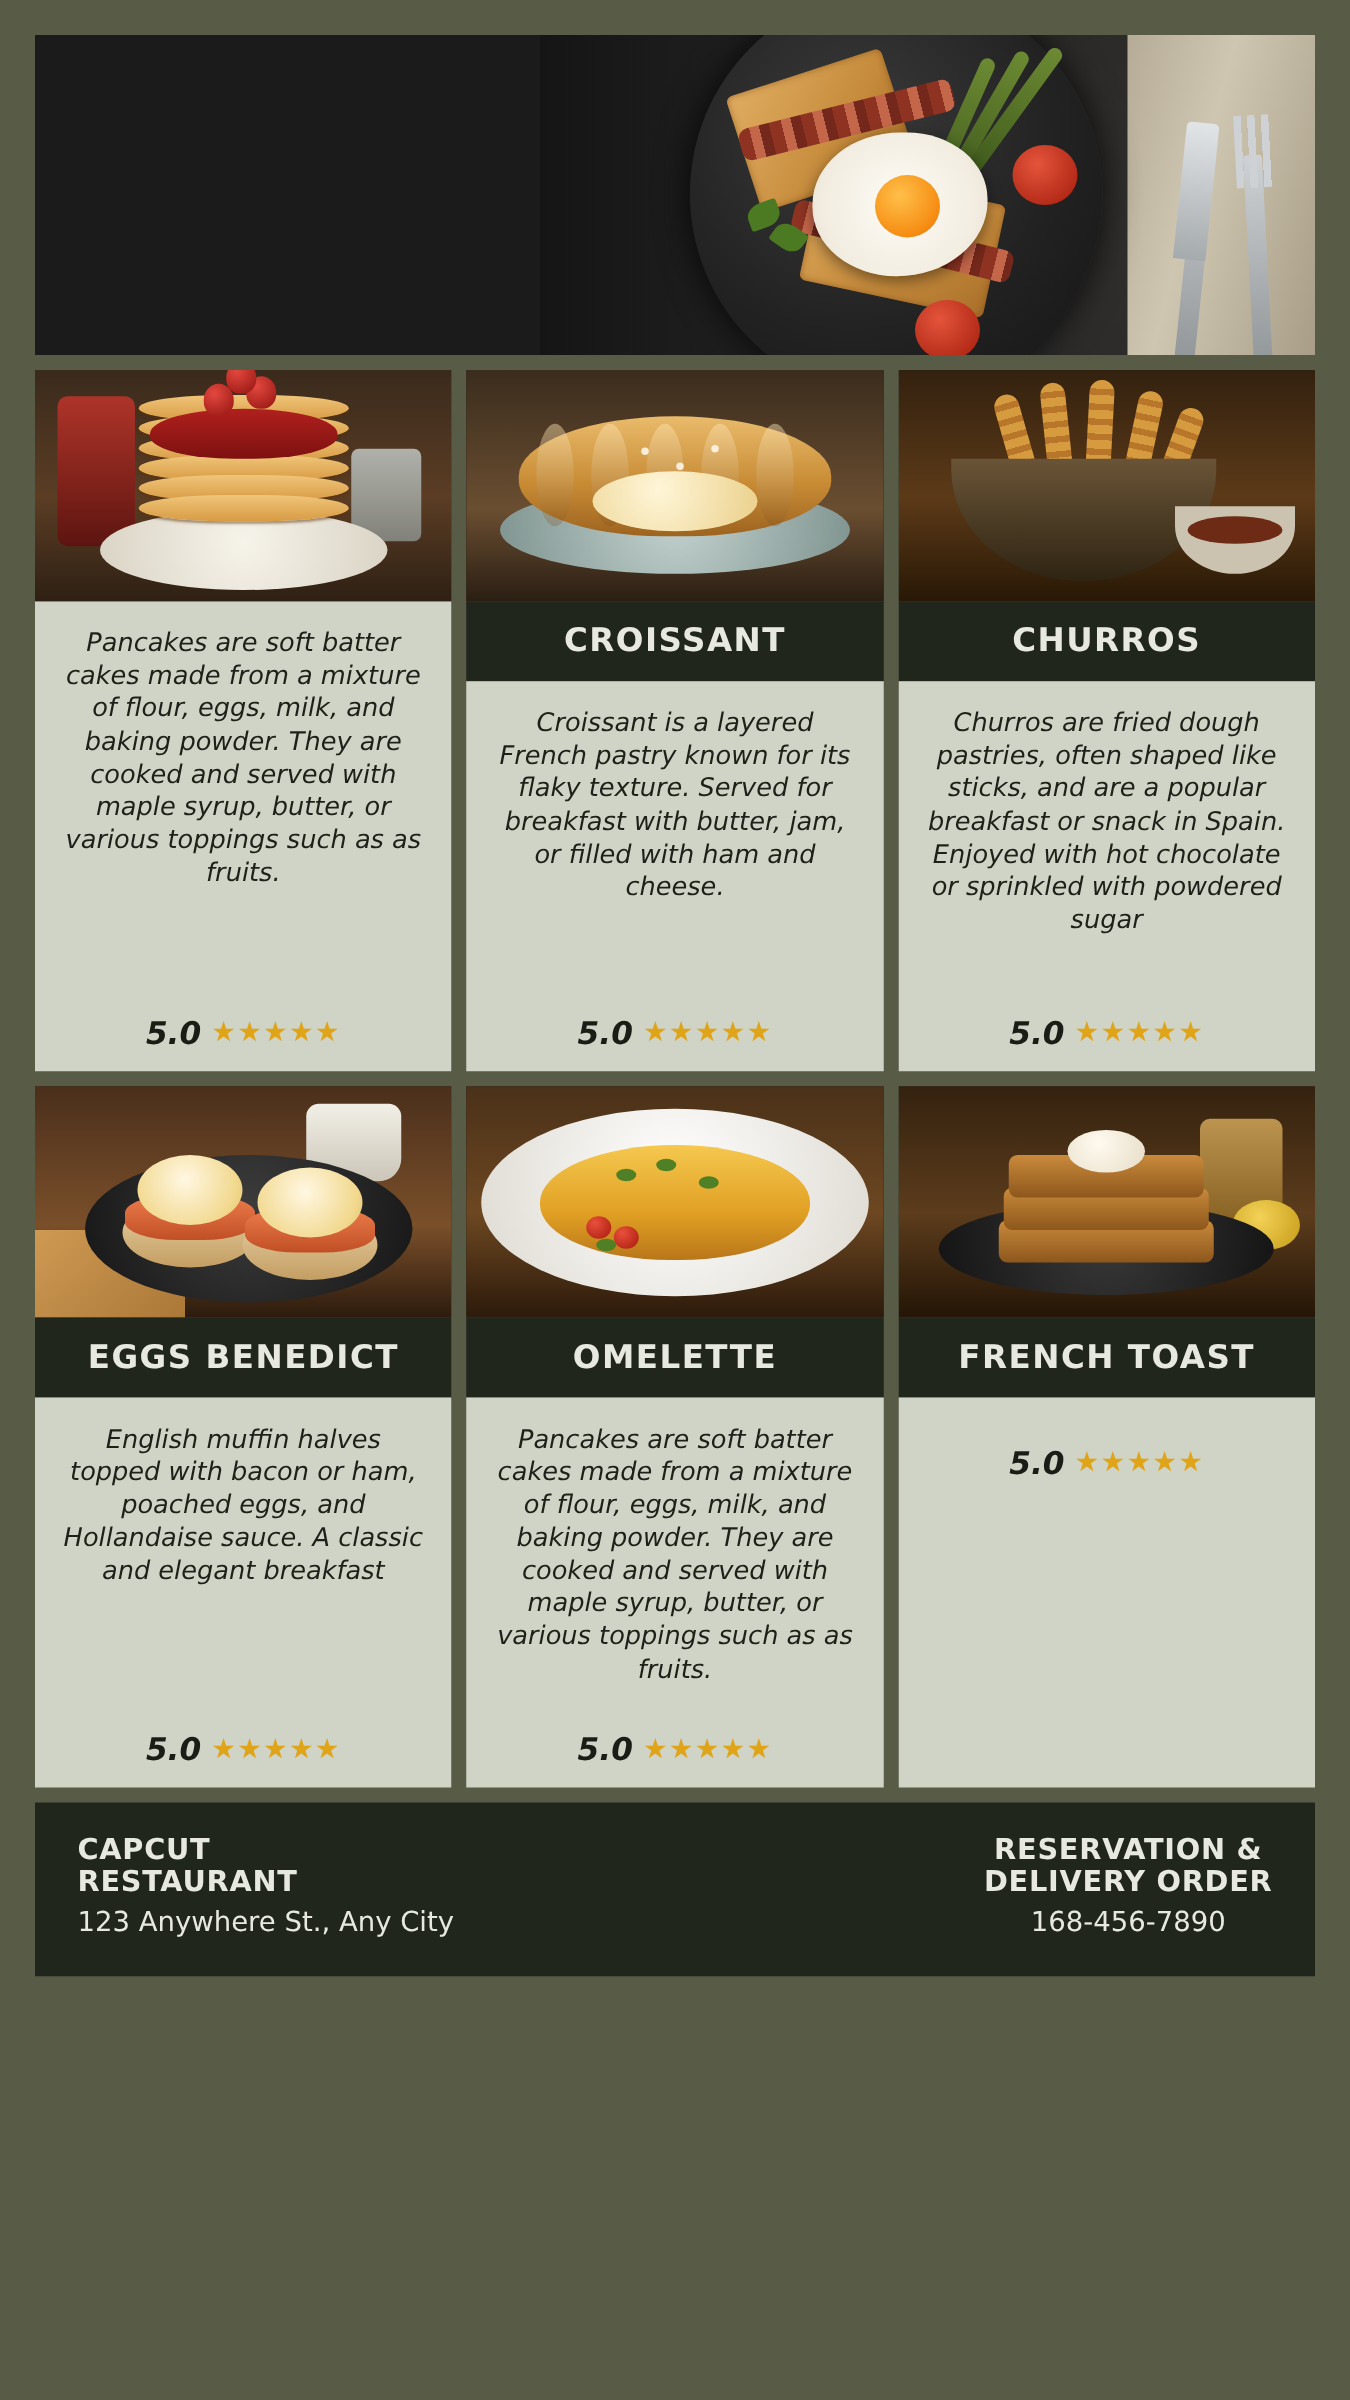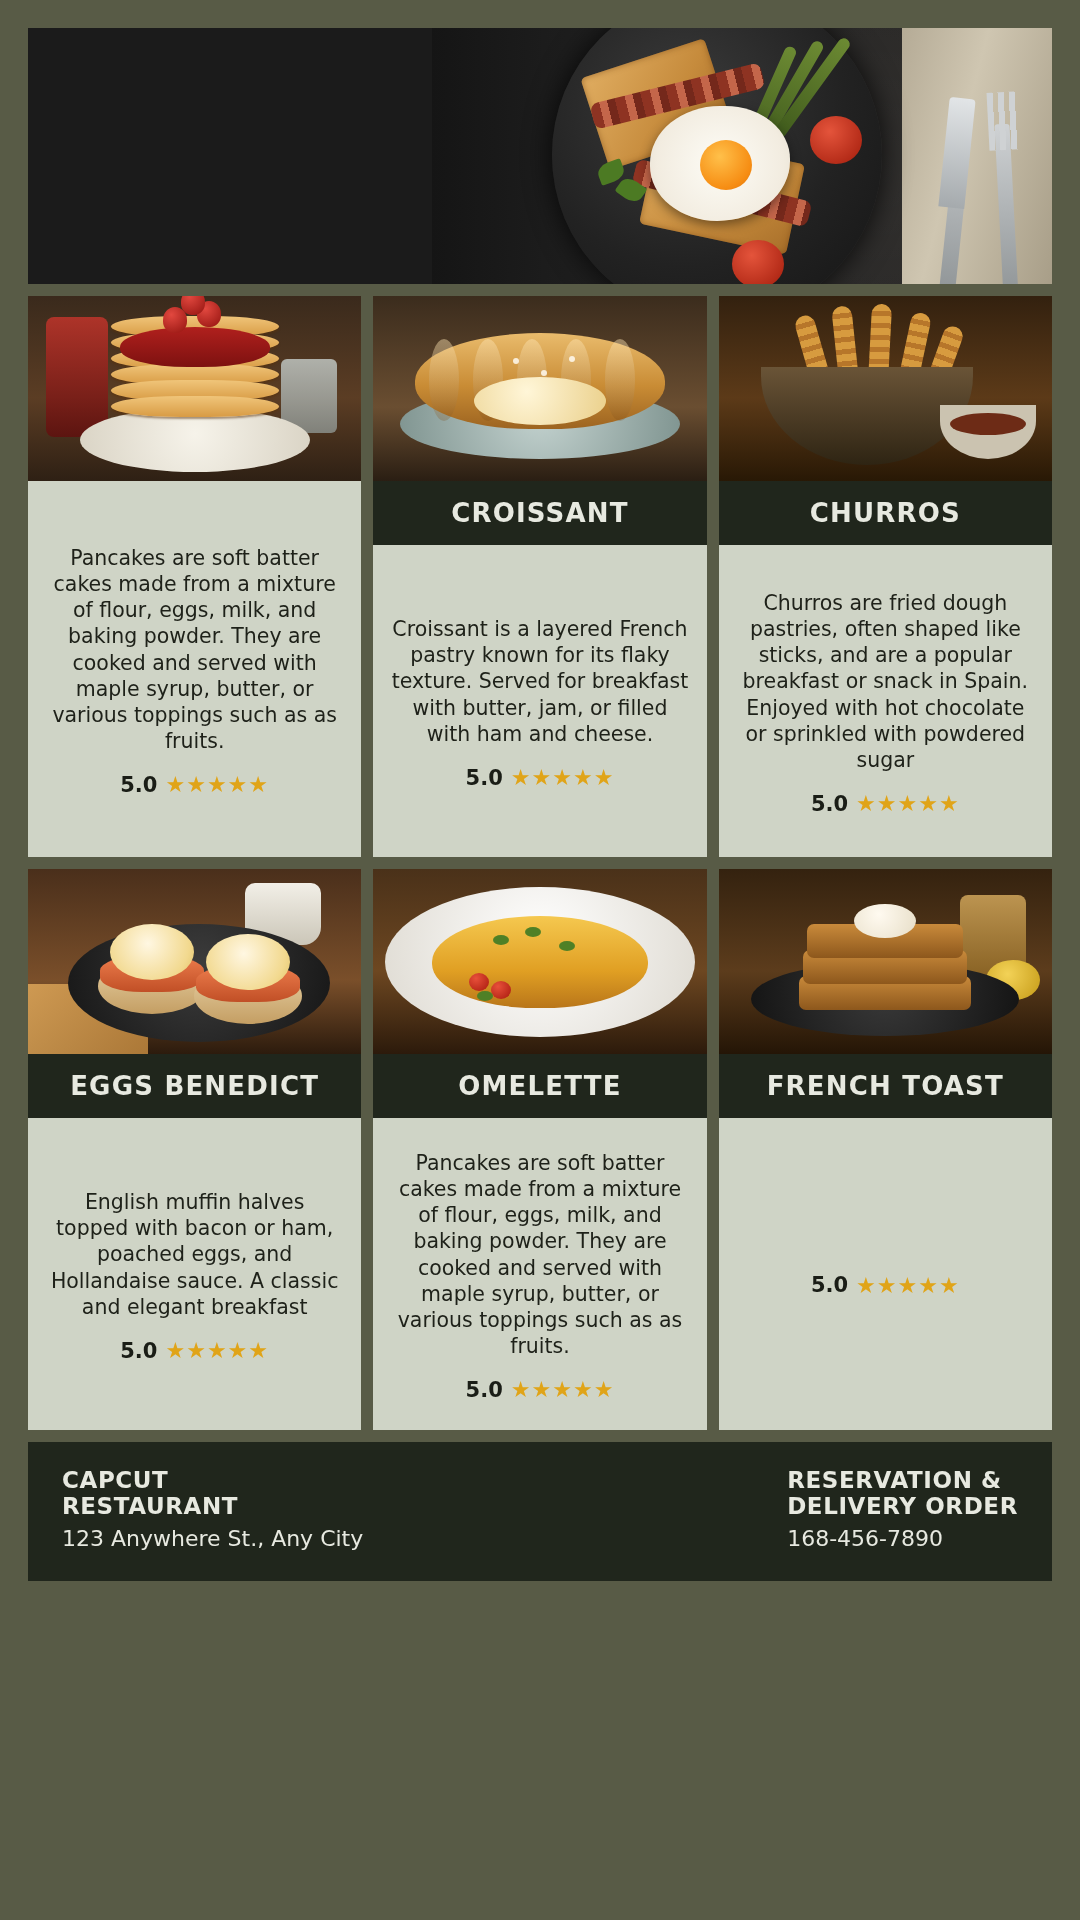--- a/index.html
+++ b/index.html
@@ -162,37 +162,38 @@
     letter-spacing: 1.2px;
     padding: 17px 4px;
     text-transform: uppercase;
   }
   .card-body {
     background: #cfd4c6;
     flex: 1;
     padding: 20px 18px 16px 18px;
     display: flex;
     flex-direction: column;
-    justify-content: center;
+    justify-content: space-between;
     min-height: 312px;
+    font-style: italic;
   }
   .card-desc {
     color: #1e2119;
     font-size: 20.5px;
     line-height: 1.28;
     text-align: center;
   }
   .rating {
     display: flex;
     align-items: center;
     justify-content: center;
     gap: 8px;
     margin-top: 18px;
   }
-  .rating-value { font-size: 21px; font-weight: 700; color: #1a1d16; }
+  .rating-value { font-size: 25px; font-weight: 700; color: #1a1d16; }
   .stars { color: #e0a418; font-size: 22px; letter-spacing: 1px; }
 
   
   .scene { position: absolute; inset: 0; }
 
   
   .sc-pancakes { background: linear-gradient(180deg,#3a2a1c 0%,#5b3d24 55%,#2e2014 100%); }
   .pc-plate { position: absolute; left: 50%; top: 112px; transform: translateX(-50%);
     width: 230px; height: 64px; border-radius: 50%;
     background: radial-gradient(circle at 50% 40%, #f6f3ea, #d9d3c4); }
@@ -288,21 +289,21 @@
     justify-content: space-between;
     align-items: flex-start;
     flex: none;
   }
   .footer-left { color: #e7e9e0; }
   .footer-brand {
     font-size: 23px; font-weight: 800; line-height: 1.12;
     letter-spacing: .6px; text-transform: uppercase; white-space: pre-line;
   }
   .footer-address { font-size: 22px; margin-top: 6px; color: #e7e9e0; }
-  .footer-right { color: #e7e9e0; text-align: left; }
+  .footer-right { color: #e7e9e0; text-align: center; }
   .footer-service {
     font-size: 23px; font-weight: 800; line-height: 1.12;
     letter-spacing: .6px; text-transform: uppercase; white-space: pre-line;
   }
   .footer-phone { font-size: 22px; margin-top: 6px; }
 </style>
 </head>
 <body>
 
 <div class="page">

